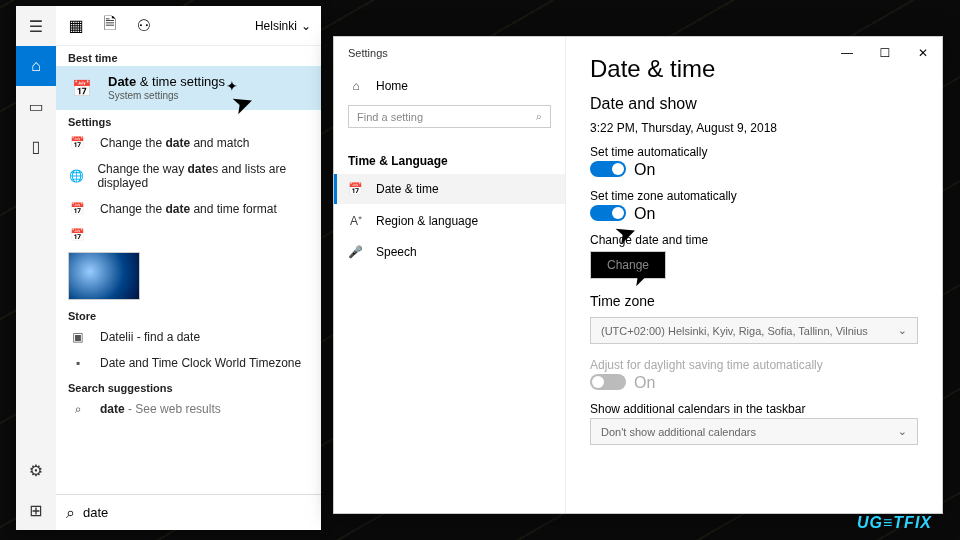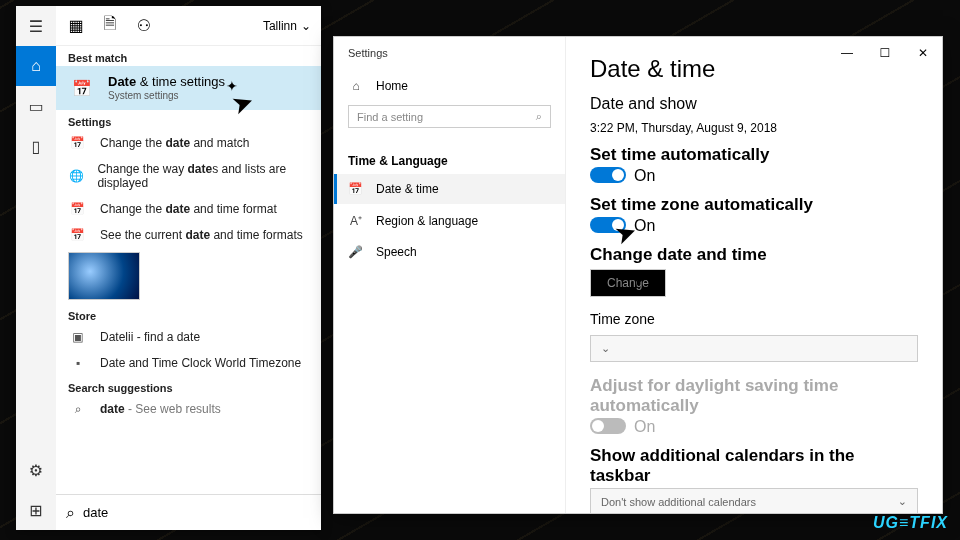--- a/index.html
+++ b/index.html
@@ -38,33 +38,33 @@
   .set-title { font-size: 11px; padding: 6px 14px 12px; color: #333; }
   .navrow { display: flex; align-items: center; gap: 12px; padding: 8px 14px; font-size: 12px; cursor: pointer; }
   .navrow .ic { width: 16px; text-align: center; color: #444; }
   .navrow.active { border-left: 3px solid #0078d7; background: #f3f3f3; padding-left: 11px; }
   .navhead { padding: 10px 14px 6px; font-size: 12px; font-weight: 700; }
   .findbox { margin: 4px 14px 16px; display: flex; align-items: center; border: 1px solid #ccc; padding: 4px 8px; font-size: 11px; color: #888; justify-content: space-between; }
   .set-right { flex: 1; padding: 18px 24px 0; position: relative; overflow: hidden; }
   .h1 { font-size: 24px; font-weight: 300; margin-bottom: 12px; }
   .h2 { font-size: 16px; font-weight: 400; margin-bottom: 8px; }
   .line { font-size: 12px; margin-bottom: 10px; }
-  .lbl { font-size: 17px; margin-bottom: 2px; font-weight: bold; }
+  .lbl { font-size: 12px; margin-bottom: 2px; }
   .toggle { display: flex; gap: 8px; margin-bottom: 10px; }
   .tog { width: 36px; height: 16px; border-radius: 8px; background: #0078d7; position: relative; }
   .tog::after { content: ""; position: absolute; right: 2px; top: 2px; width: 12px; height: 12px; background: #fff; border-radius: 50%; }
   .tog.off { background: #bbb; }
   .tog.off::after { right: auto; left: 2px; }
   .btn { display: inline-block; padding: 6px 16px; background: #000000; font-size: 12px; border: 1px solid #ccc; margin-top: 2px; margin-bottom: 14px; }
   .btn.dis { color: #888; }
   .select { border: 1px solid #ccc; padding: 6px 10px; font-size: 11px; color: #666; display: flex; justify-content: space-between; align-items: center; background: #f7f7f7; max-width: 380px; }
   .grey { color: #aaa; }
   .cursor2 { position: absolute; left: 615px; top: 218px; font-size: 26px; transform: rotate(-20deg); pointer-events: none; }
   .cursor3 { position: absolute; left: 630px; top: 260px; font-size: 26px; transform: rotate(-20deg); pointer-events: none; }
-  .watermark { position: absolute; right: 12px; bottom: 8px; color: #2bd4ff; font-weight: 700; letter-spacing: 1px; font-size: 16px; font-style: italic; }
+  .watermark { position: absolute; right: 28px; bottom: 8px; color: #2bd4ff; font-weight: 700; letter-spacing: 1px; font-size: 16px; font-style: italic; }
   b { font-weight: 700; }
 </style>
 </head>
 <body>
 <div class="streaks"></div>
 
 <div class="start">
   <div class="railbar">
     <div class="rail-btn">☰</div>
     <div class="rail-btn active">⌂</div>
@@ -73,26 +73,26 @@
     <div class="spacer"></div>
     <div class="rail-btn">⚙</div>
     <div class="rail-btn">⊞</div>
   </div>
   <div class="sp-main">
     <div class="sp-top">
       <span class="ticon">▦</span>
       <span class="ticon">🗎</span>
       <span class="ticon">⚇</span>
       <span class="filters">
-        <span>Tallinn</span>
+        <span>Helsinki</span>
         <span>⌄</span>
       </span>
     </div>
     <div class="sp-body">
-      <div class="sect">Best match</div>
+      <div class="sect">Best time</div>
       <div class="bm">
         <div class="ic">📅</div>
         <div>
           <div class="tl"><b>Date</b><span> &amp; time settings</span></div>
           <div class="stl">System settings</div>
         </div>
       </div>
       <div class="sect">Settings</div>
       <div class="row">
           <span class="ic">📅</span>
@@ -101,21 +101,20 @@
       <div class="row">
           <span class="ic">🌐</span>
           <span><span>Change the way </span><b>date</b><span>s and lists are displayed</span></span>
         </div>
       <div class="row">
           <span class="ic">📅</span>
           <span><span>Change the </span><b>date</b><span> and time format</span></span>
         </div>
       <div class="row">
           <span class="ic">📅</span>
-          <span><span>See the current </span><b>date</b><span> and time formats</span></span>
         </div>
       <div class="thumb"></div>
       <div class="sect">Store</div>
       <div class="row">
           <span class="ic">▣</span>
           <span>Datelii - find a date</span>
         </div>
       <div class="row">
           <span class="ic">▪</span>
           <span>Date and Time Clock World Timezone</span>
@@ -176,20 +175,21 @@
       </div>
     <div class="lbl">Set time zone automatically</div>
     <div class="toggle">
         <div class="tog"></div>
         <span>On</span>
       </div>
     <div class="lbl">Change date and time</div>
     <div class="btn dis">Change</div>
     <div class="h2" style="font-size:14px">Time zone</div>
     <div class="select">
+        <span>(UTC+02:00) Helsinki, Kyiv, Riga, Sofia, Tallinn, Vilnius</span>
         <span>⌄</span>
       </div>
     <div class="lbl grey" style="margin-top:14px">Adjust for daylight saving time automatically</div>
     <div class="toggle">
         <div class="tog off"></div>
         <span class="grey">On</span>
       </div>
     <div class="lbl">Show additional calendars in the taskbar</div>
     <div class="select">
         <span>Don't show additional calendars</span>

